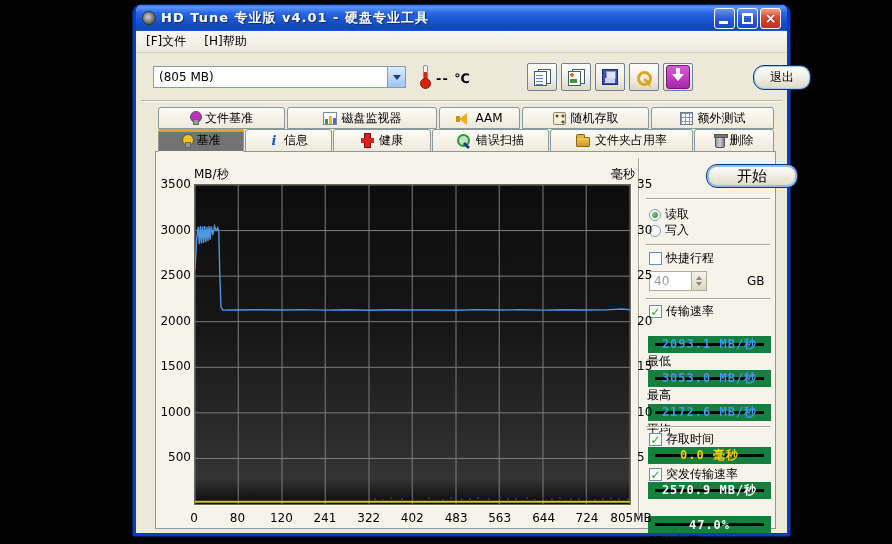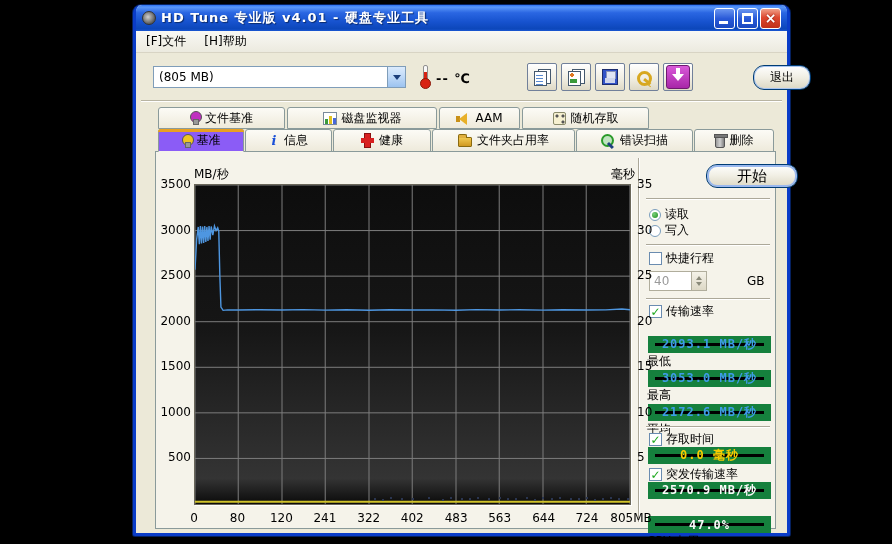--- a/index.html
+++ b/index.html
@@ -75,21 +75,21 @@
   
   .hgroove { position:absolute; left:5px; right:5px; top:95px; height:2px;
     border-top:1px solid #b8b4a2; border-bottom:1px solid #fff; }
   .tabs-row { position:absolute; display:flex; }
   .row1 { top:102px; left:22px; gap:2px; }
   .row2 { top:124px; left:22px; gap:1px; }
   .tab { position:relative; display:flex; align-items:center; justify-content:center; gap:5px;
     height:22px; font-size:12px; background:linear-gradient(180deg,#fcfbf6,#eeeadb);
     border:1px solid #8a9a9a; border-radius:3px 3px 0 0; cursor:pointer; white-space:nowrap; }
   .row2 .tab { height:23px; }
-  .tab.active { background:#8b5cf6; border-bottom-color:#f5f3ea; z-index:3; }
+  .tab.active { background:#737373; border-bottom-color:#f5f3ea; z-index:3; }
   .tab.active::before { content:''; position:absolute; top:-1px; left:-1px; right:-1px; height:3px;
     background:#e8a020; border-radius:3px 3px 0 0; }
 
   
   .i-bulb { position:relative; width:10px; height:14px; display:inline-block; }
   .i-bulb::before { content:''; position:absolute; top:0; left:0; width:10px; height:10px; border-radius:50%;
     background:var(--c,#f0c420); border:1px solid #555; }
   .i-bulb::after { content:''; position:absolute; bottom:0; left:3px; width:4px; height:4px; background:#999; border:1px solid #666; }
   .i-bars { width:14px; height:13px; background:#fff; border:1px solid #7a8a9a;
     background-image:linear-gradient(#3a9a3a,#3a9a3a),linear-gradient(#e0c020,#e0c020),linear-gradient(#4868d8,#4868d8);
@@ -235,41 +235,45 @@
           <span>磁盘监视器</span>
         </span>
       <span class="tab" style="width:81px">
           <span class="i-speaker"></span>
           <span>AAM</span>
         </span>
       <span class="tab" style="width:127px">
           <span class="i-dice"></span>
           <span>随机存取</span>
         </span>
+      <span class="tab" style="width:123px">
+          <span class="i-grid"></span>
+          <span>额外测试</span>
+        </span>
     </div>
     <div class="tabs-row row2">
       <span class="tab active" style="width:86px">
           <span class="i-bulb" style="--c:#f0c420"></span>
           <span>基准</span>
         </span>
       <span class="tab" style="width:87px">
           <span class="i-info">i</span>
           <span>信息</span>
         </span>
       <span class="tab" style="width:98px">
           <span class="i-cross"></span>
           <span>健康</span>
         </span>
+      <span class="tab" style="width:117px">
+          <span class="i-mag"></span>
+          <span>错误扫描</span>
+        </span>
       <span class="tab" style="width:143px">
           <span class="i-folder"></span>
           <span>文件夹占用率</span>
-        </span>
-      <span class="tab" style="width:117px">
-          <span class="i-mag"></span>
-          <span>错误扫描</span>
         </span>
       <span class="tab" style="width:80px">
           <span class="i-trash"></span>
           <span>删除</span>
         </span>
     </div>
 
     <div class="panel" id="panel">
       <span class="axis-title left">MB/秒</span>
       <span class="axis-title right">毫秒</span>

